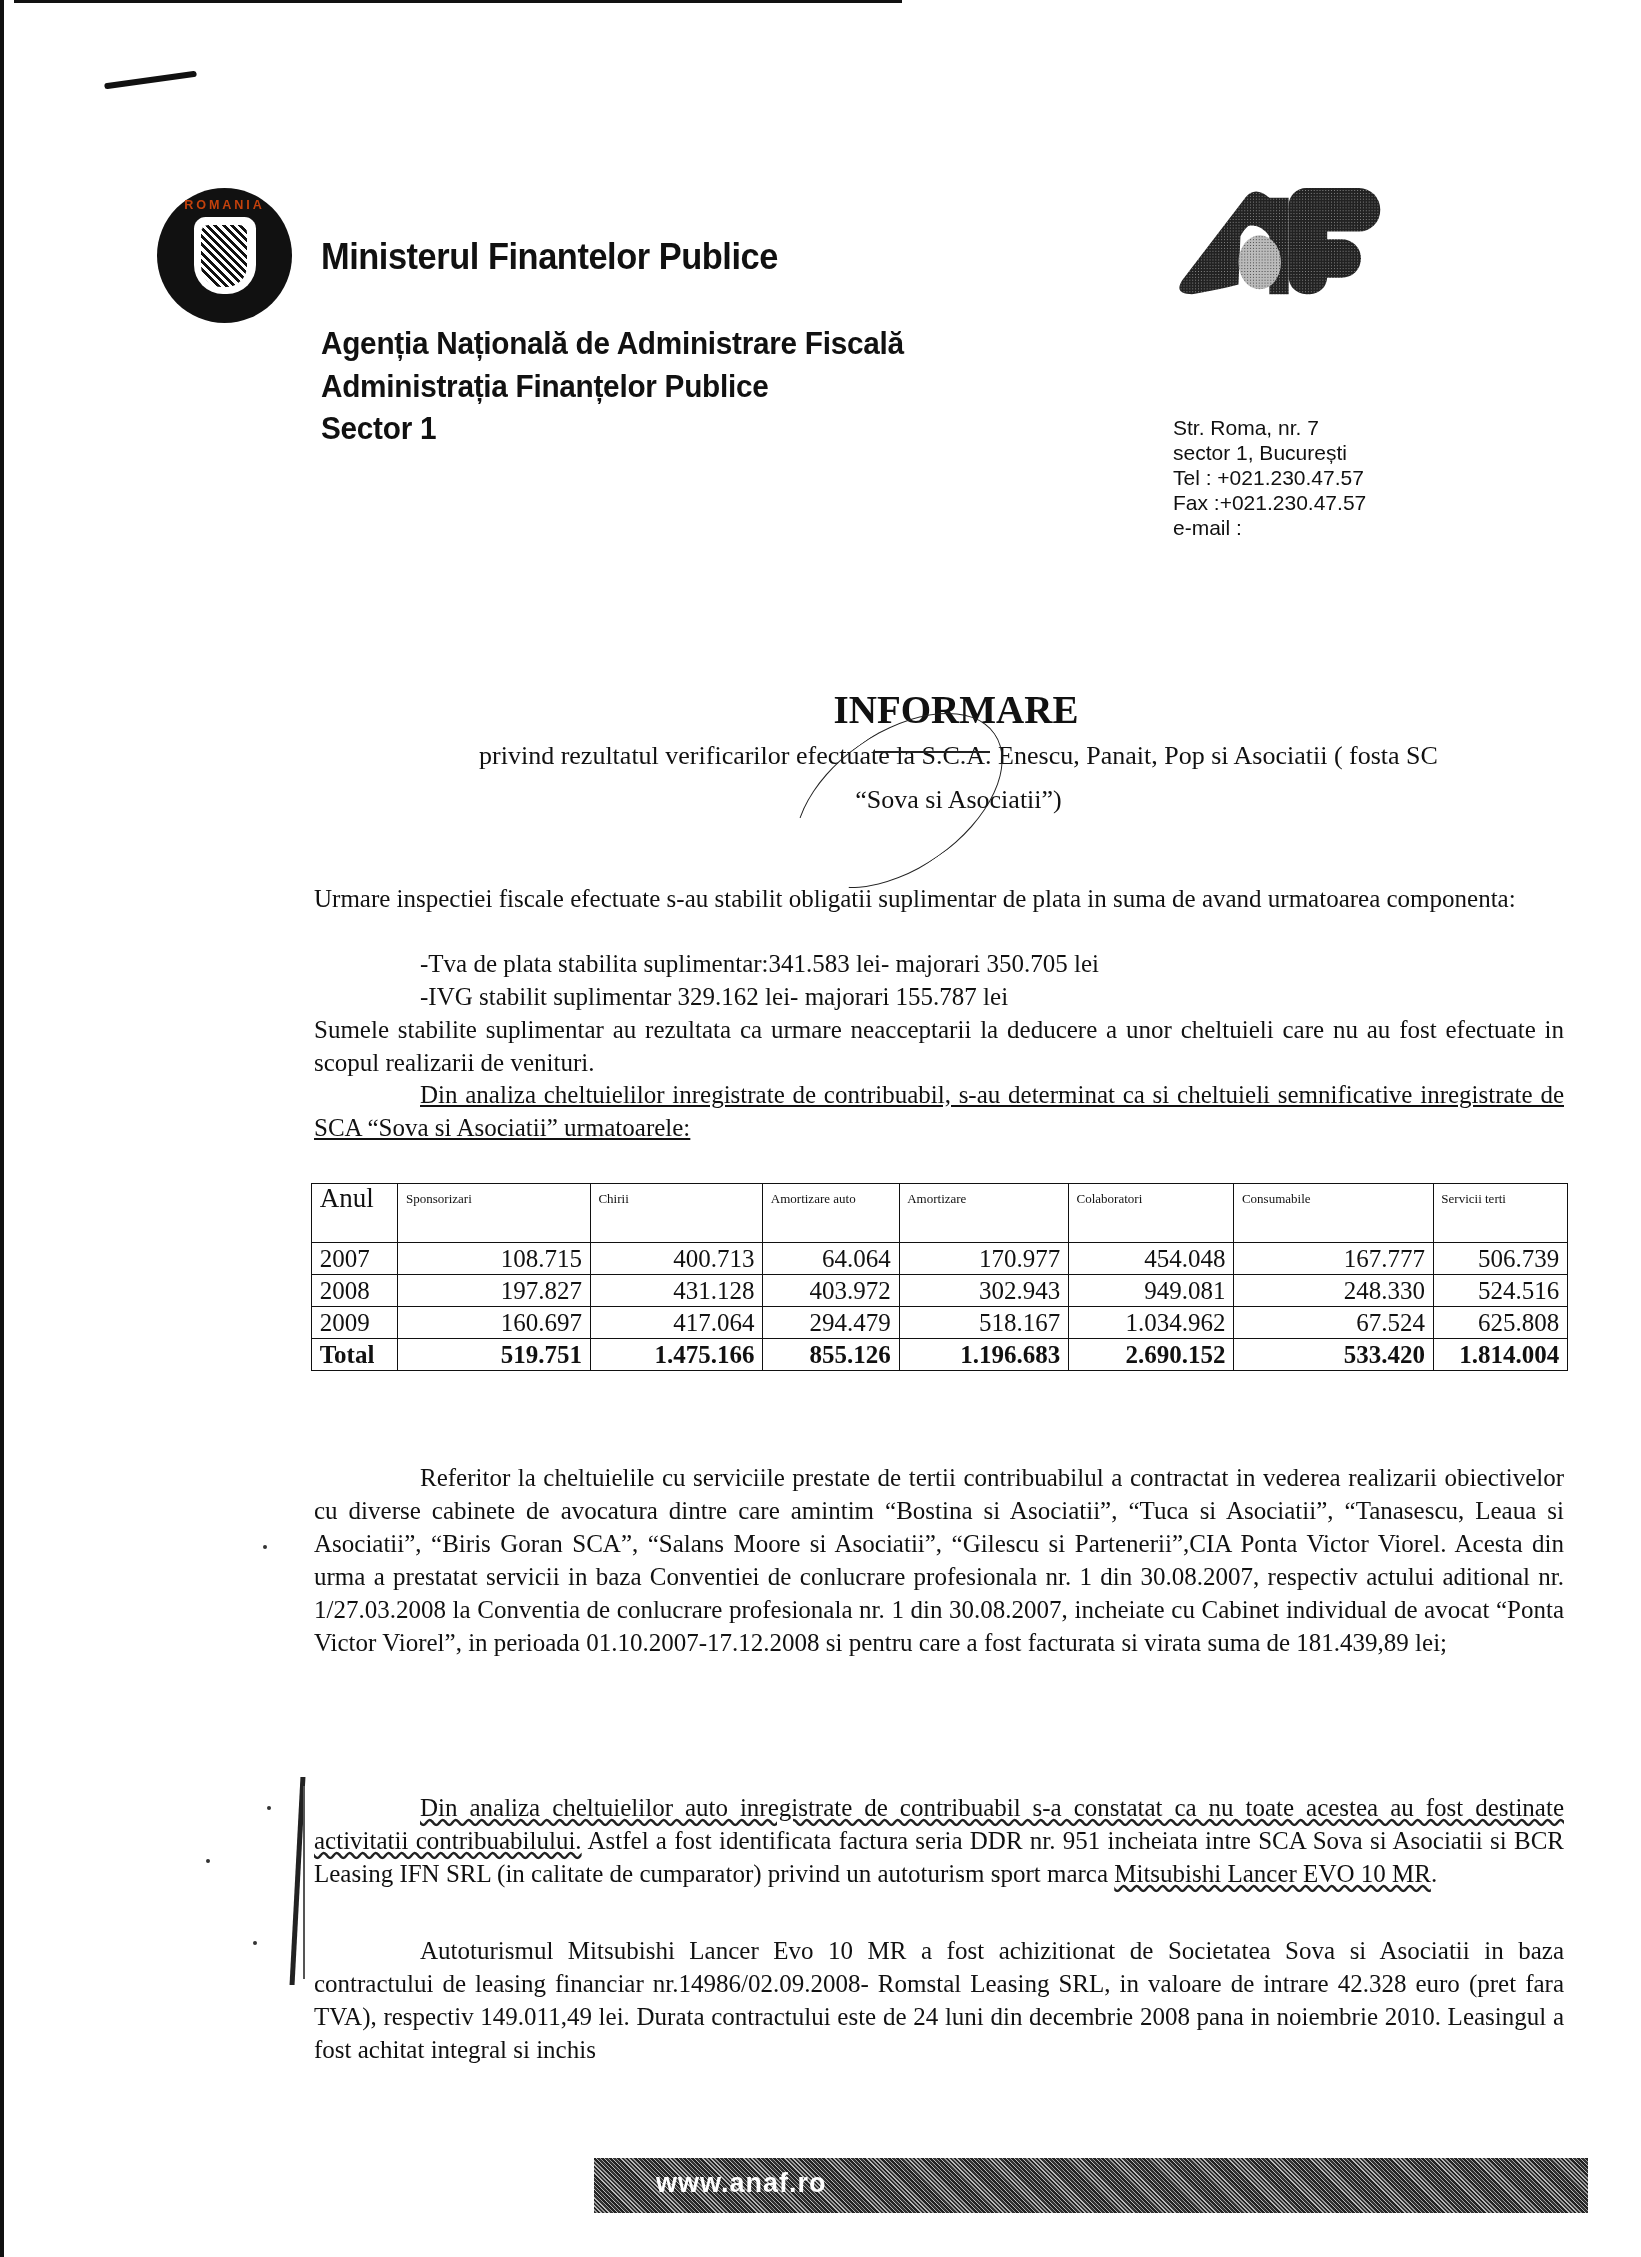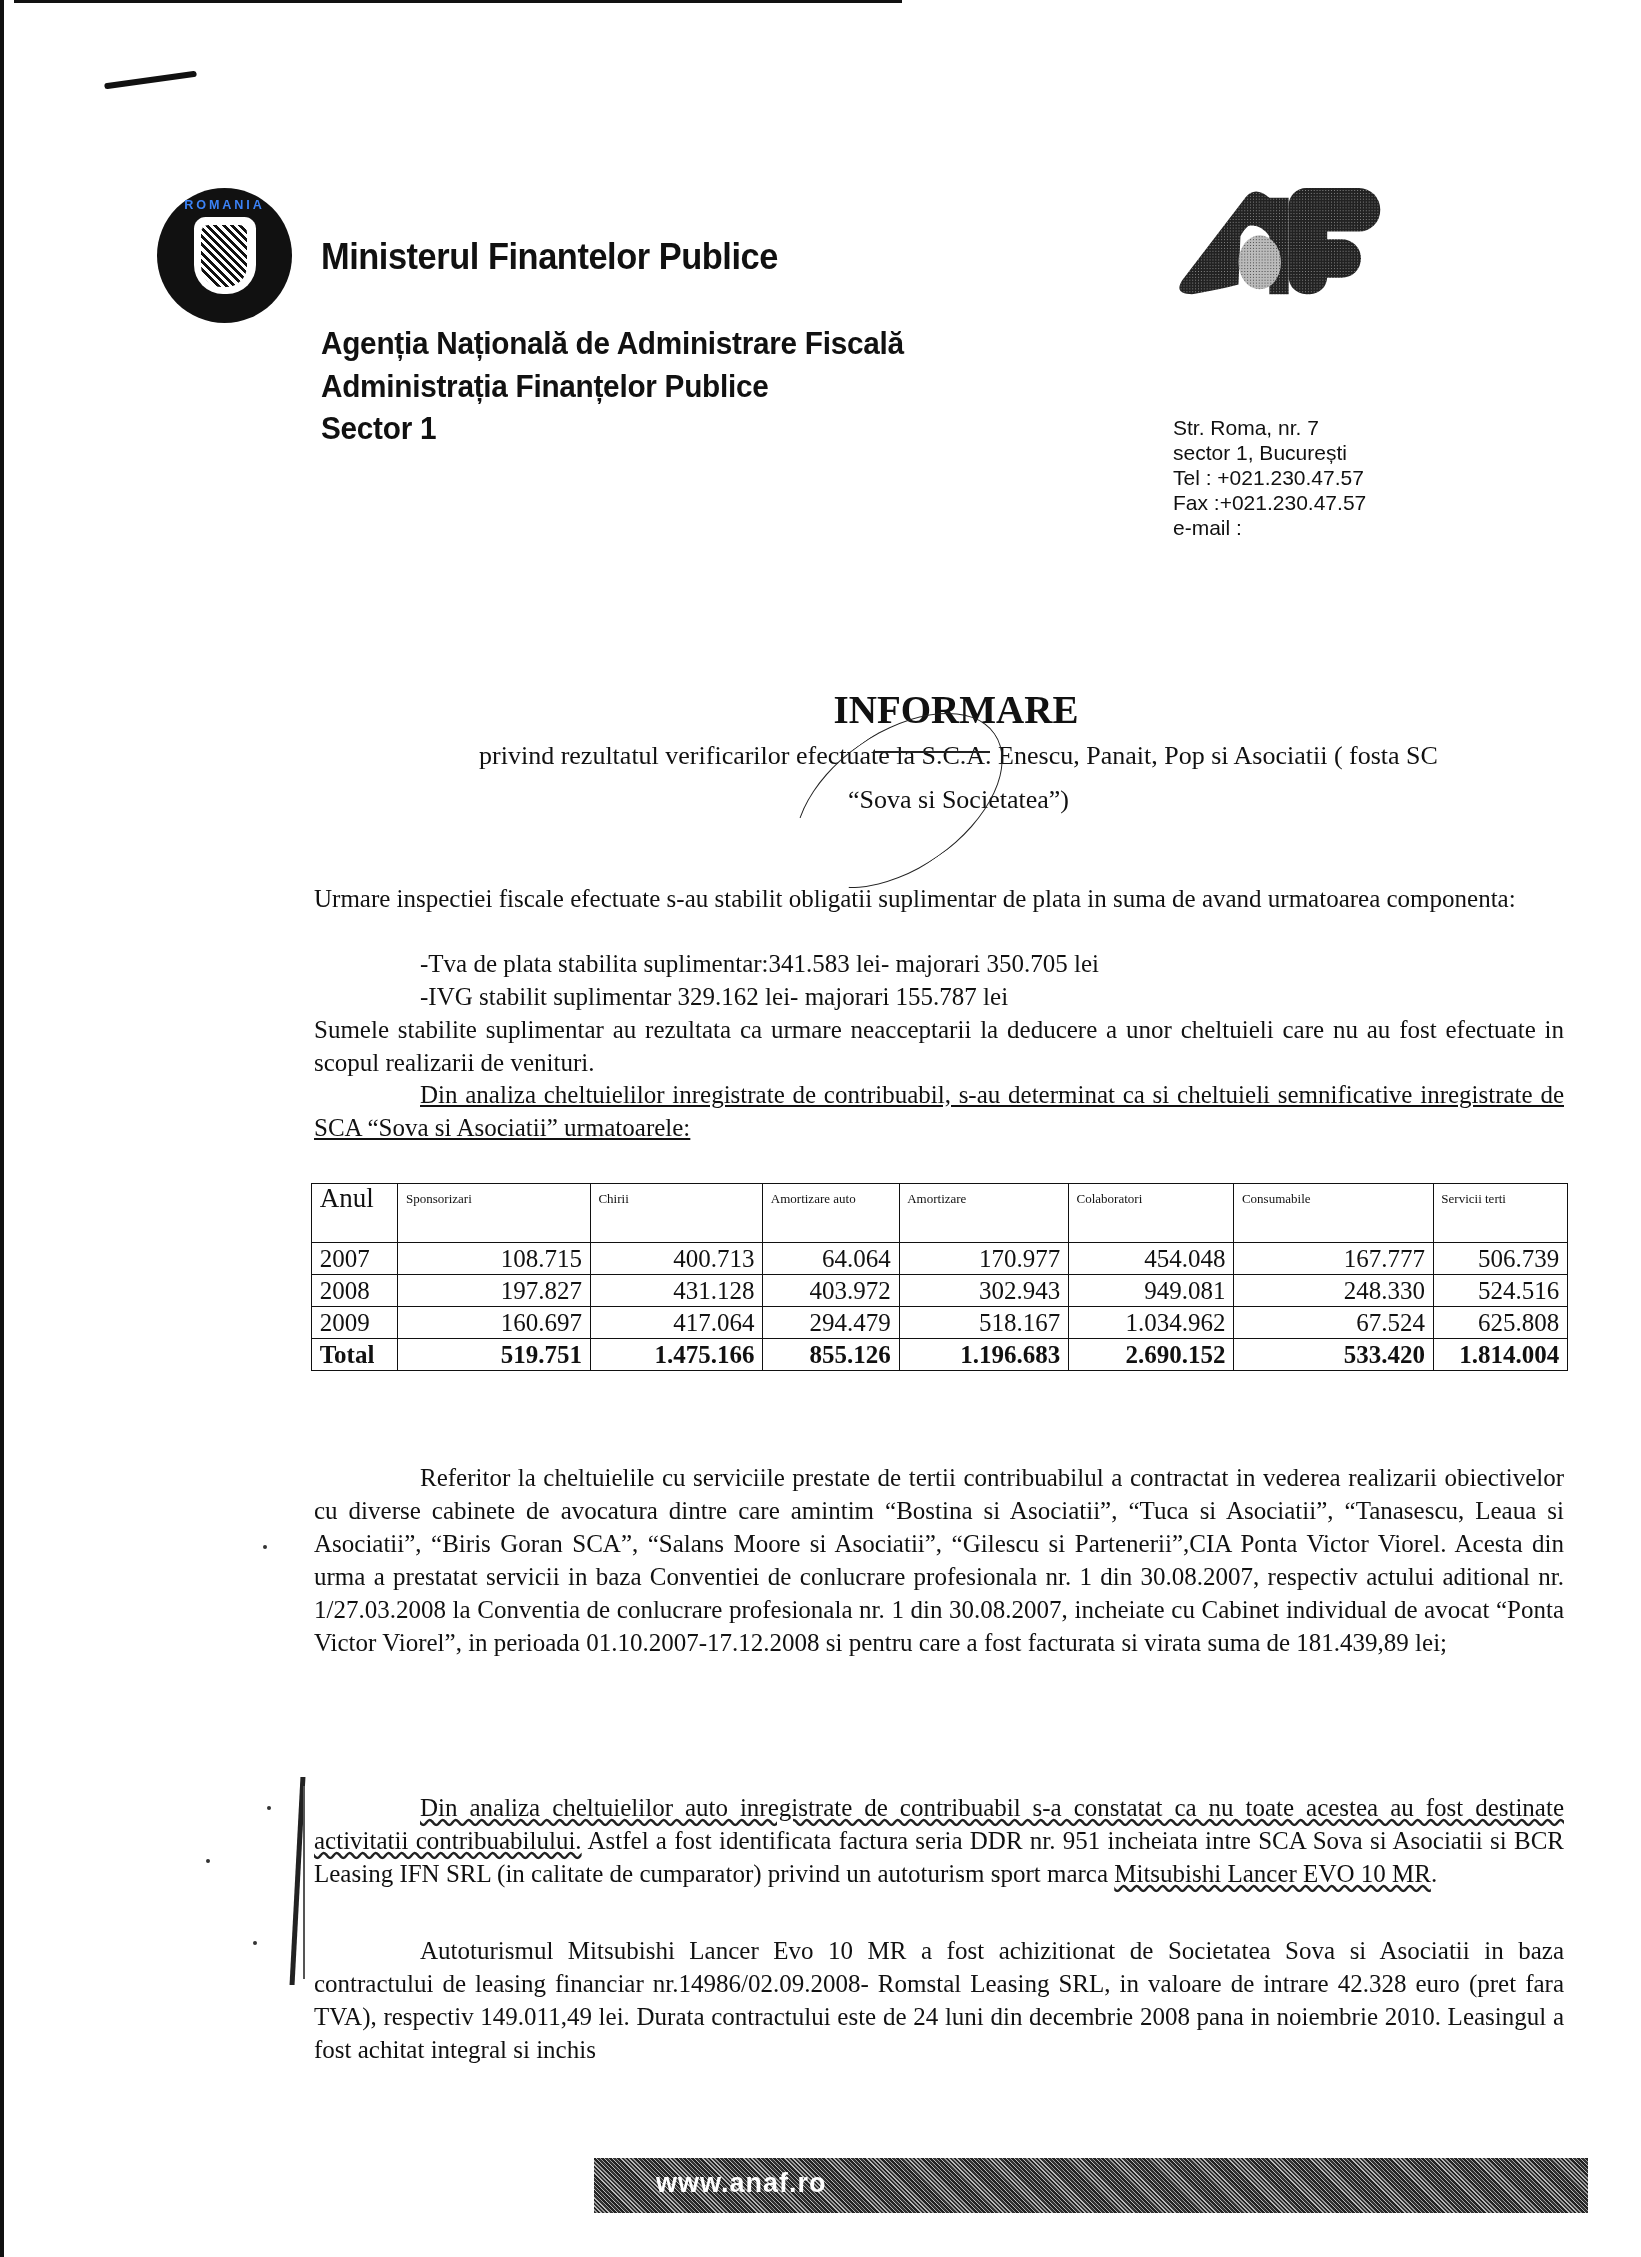--- a/index.html
+++ b/index.html
@@ -9,21 +9,21 @@
   .serif { font-family:"Liberation Serif", "DejaVu Serif", serif; }
 
   .page-border-top { left:13.5px; top:0; width:888px; height:2.9px; background:#111; }
   .page-border-left { left:0; top:0; width:3.9px; height:2257px; background:#111; }
   .pen-dash { left:104px; top:77px; width:93px; height:5.8px; background:#111; border-radius:2.9px; transform:rotate(-8deg); }
 
   
   .seal { left:157px; top:188px; width:135px; height:135px; border-radius:50%; background:#111; }
   .seal-inner { position:absolute; left:37px; top:29px; width:62px; height:77px; background:#fff; border-radius:11.6px 11.6px 29px 29px; }
   .seal-eagle { position:absolute; left:44px; top:37px; width:46px; height:62px; background:repeating-linear-gradient(45deg,#111 0 2.9px,#fff 2.9px 5.8px); border-radius:7.7px 7.7px 21px 21px; }
-  .seal-text-top { position:absolute; top:9.7px; left:0; width:135px; text-align:center; color:#3b82f6; font-size:12.6px; font-weight:bold; letter-spacing:2.9px; }
+  .seal-text-top { position:absolute; top:9.7px; left:0; width:135px; text-align:center; color:#c2410c; font-size:12.6px; font-weight:bold; letter-spacing:2.9px; }
 
   .ministry-title { left:321px; top:236px; font-size:37px; font-weight:bold; letter-spacing:-0.5px; transform:scaleX(0.93); transform-origin:left; }
   .agency-line { left:321px; font-size:32px; font-weight:bold; letter-spacing:-0.3px; transform:scaleX(0.93); transform-origin:left; }
   .agency-1 { top:325px; } .agency-2 { top:368px; } .agency-3 { top:410px; }
 
   
   .af-logo { left:1163px; top:164px; width:232px; height:135px; }
 
   .address { left:1173px; top:415px; font-size:21px; line-height:25px; }
 
@@ -103,21 +103,21 @@
   <div>Str. Roma, nr. 7</div>
   <div>sector 1, București</div>
   <div>Tel : +021.230.47.57</div>
   <div>Fax :+021.230.47.57</div>
   <div>e-mail :</div>
 </div>
 
 <div class="abs doc-title serif">INFORMARE</div>
 <div class="abs subtitle serif">
   <div>privind rezultatul verificarilor efectuate la S.C.A. Enescu, Panait, Pop si  Asociatii ( fosta SC</div>
-  <div>“Sova si Societatea”)</div>
+  <div>“Sova si Asociatii”)</div>
 </div>
 <div class="abs strike"></div>
 <div class="abs pen-circle"></div>
 
 <div class="abs body p1 serif">
   <p>Urmare inspectiei fiscale efectuate s-au stabilit obligatii suplimentar de plata in suma de avand urmatoarea componenta:</p>
 </div>
 <div class="abs body serif" style="top:947px;">
   <p class="list-line">-Tva de plata stabilita suplimentar:341.583 lei- majorari 350.705 lei</p>
   <p class="list-line">-IVG stabilit suplimentar 329.162 lei- majorari 155.787 lei</p>

